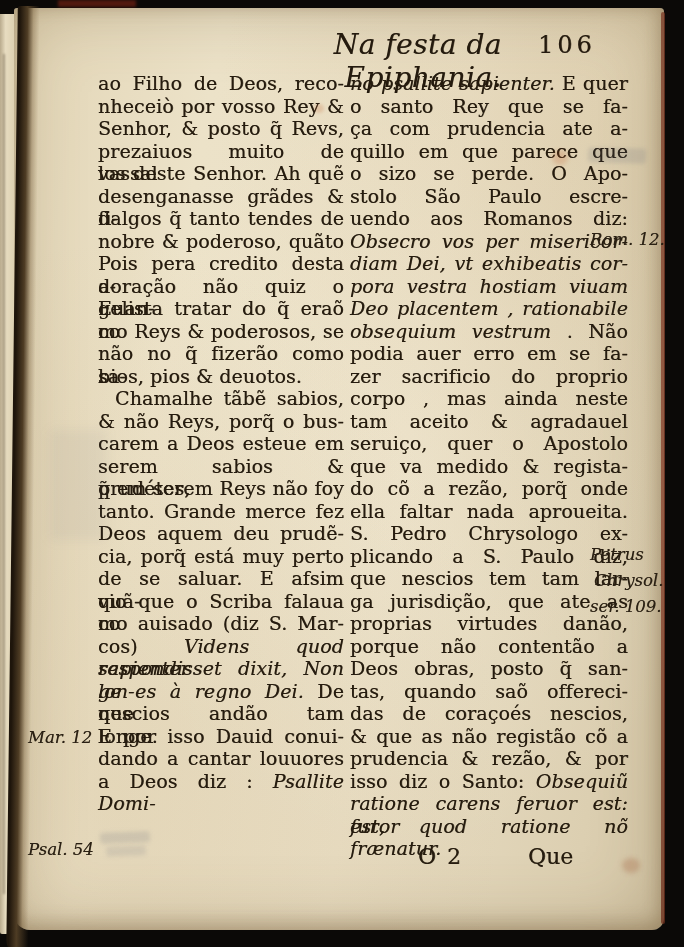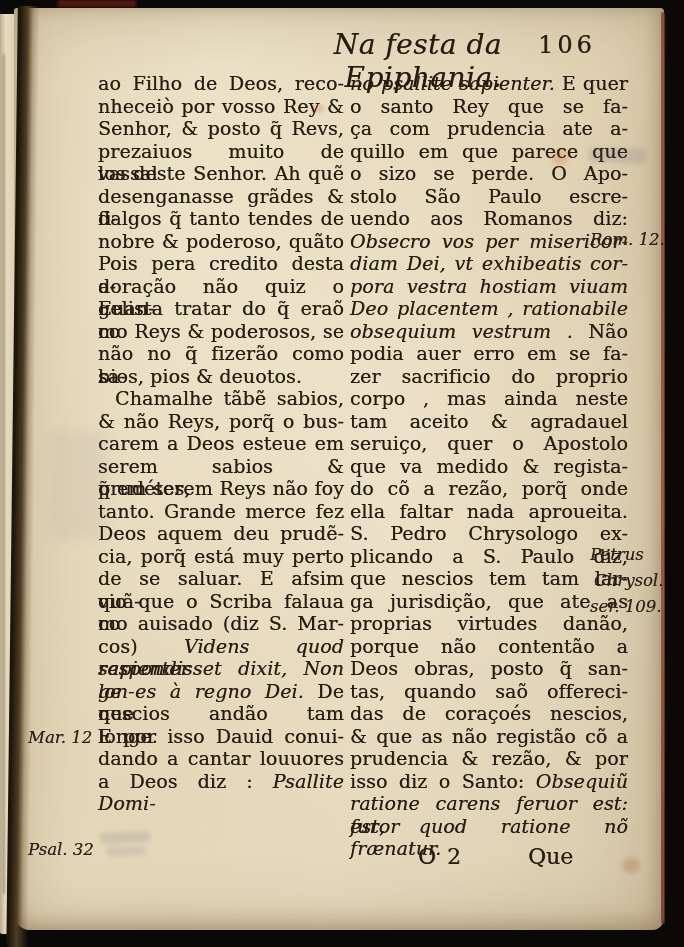--- a/index.html
+++ b/index.html
@@ -196,21 +196,21 @@
     <div class="ghost g2"></div>
     <div class="ghost g2b"></div>
     <div class="ghost g3"></div>
     <div class="stain s1"></div>
     <div class="stain s2"></div>
     <div class="stain s3"></div>
   <div class="mnote left" style="top: 668.5px;">
         <div>Mar. 12</div>
       </div>
       <div class="mnote left" style="top: 781px;">
-        <div>Psal. 32</div>
+        <div>Psal. 54</div>
       </div>
       <div class="mnote right" style="top: 218.5px;">
         <div>Rom. 12.</div>
       </div>
       <div class="mnote right" style="top: 533.5px;">
         <div>Petrus</div>
         <div>Chrysol.</div>
         <div>ser. 109.</div>
       </div>
     </div>

